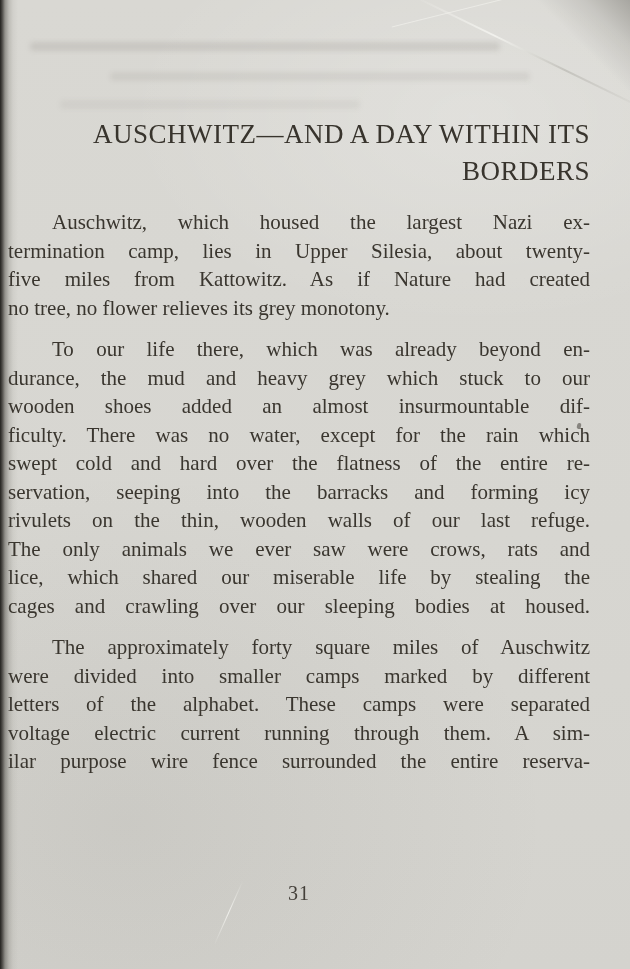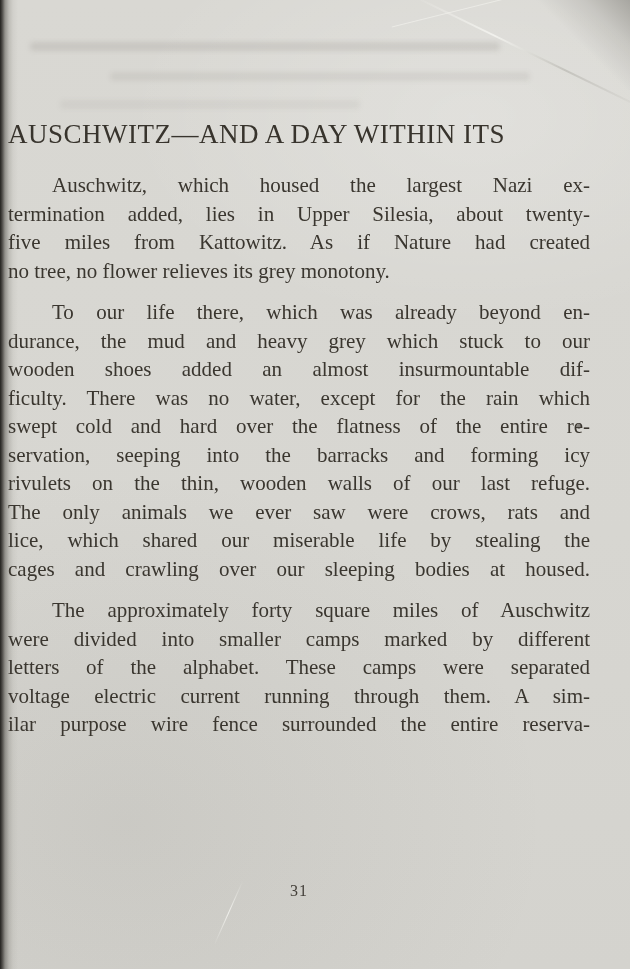--- a/index.html
+++ b/index.html
@@ -67,21 +67,21 @@
 
   .content {
     position: absolute;
     left: 8px;
     top: 0;
     width: 582px;
     color: #3a362f;
   }
   .heading {
     margin-top: 116px;
-    text-align: left;
+    text-align: right;
     font-size: 27px;
     line-height: 37px;
     letter-spacing: 0.5px;
     color: #38342d;
   }
   .heading .hline { white-space: nowrap; }
 
   .paragraphs { margin-top: 18px; }
   .paragraph { margin-top: 13px; }
   .paragraph:first-child { margin-top: 16px; }
@@ -97,21 +97,21 @@
   }
   .pline.first { padding-left: 44px; }
   .pline.natural { text-align-last: left; }
 
   .page-number {
     position: absolute;
     left: 8px;
     width: 582px;
     top: 882px;
     text-align: center;
-    font-size: 16px;
+    font-size: 20px;
     letter-spacing: 1px;
     color: #44403a;
   }
   .ink-speck {
     position: absolute;
     left: 577px; top: 423px;
     width: 4px; height: 6px;
     background: rgba(70,66,60,0.55);
     border-radius: 2px;
     transform: rotate(15deg);
@@ -133,25 +133,26 @@
 <div class="corner-fold"></div>
 <div class="crease-line"></div>
 <div class="crease-line2"></div>
 <div class="ghost-line ghost-1"></div>
 <div class="ghost-line ghost-2"></div>
 <div class="ghost-line ghost-3"></div>
 
 <div class="content">
   <div class="heading">
     <div class="hline">AUSCHWITZ—AND A DAY WITHIN ITS</div>
+    <div class="hline">BORDERS</div>
   </div>
   <div class="paragraphs">
       <div class="paragraph">
         <div class="pline first">Auschwitz, which housed the largest Nazi ex-</div>
-        <div class="pline">termination added, lies in Upper Silesia, about twenty-</div>
+        <div class="pline">termination camp, lies in Upper Silesia, about twenty-</div>
         <div class="pline">five miles from Kattowitz. As if Nature had created</div>
         <div class="pline natural">no tree, no flower relieves its grey monotony.</div>
       </div>
       <div class="paragraph">
         <div class="pline first">To our life there, which was already beyond en-</div>
         <div class="pline">durance, the mud and heavy grey which stuck to our</div>
         <div class="pline">wooden shoes added an almost insurmountable dif-</div>
         <div class="pline">ficulty. There was no water, except for the rain which</div>
         <div class="pline">swept cold and hard over the flatness of the entire re-</div>
         <div class="pline">servation, seeping into the barracks and forming icy</div>

